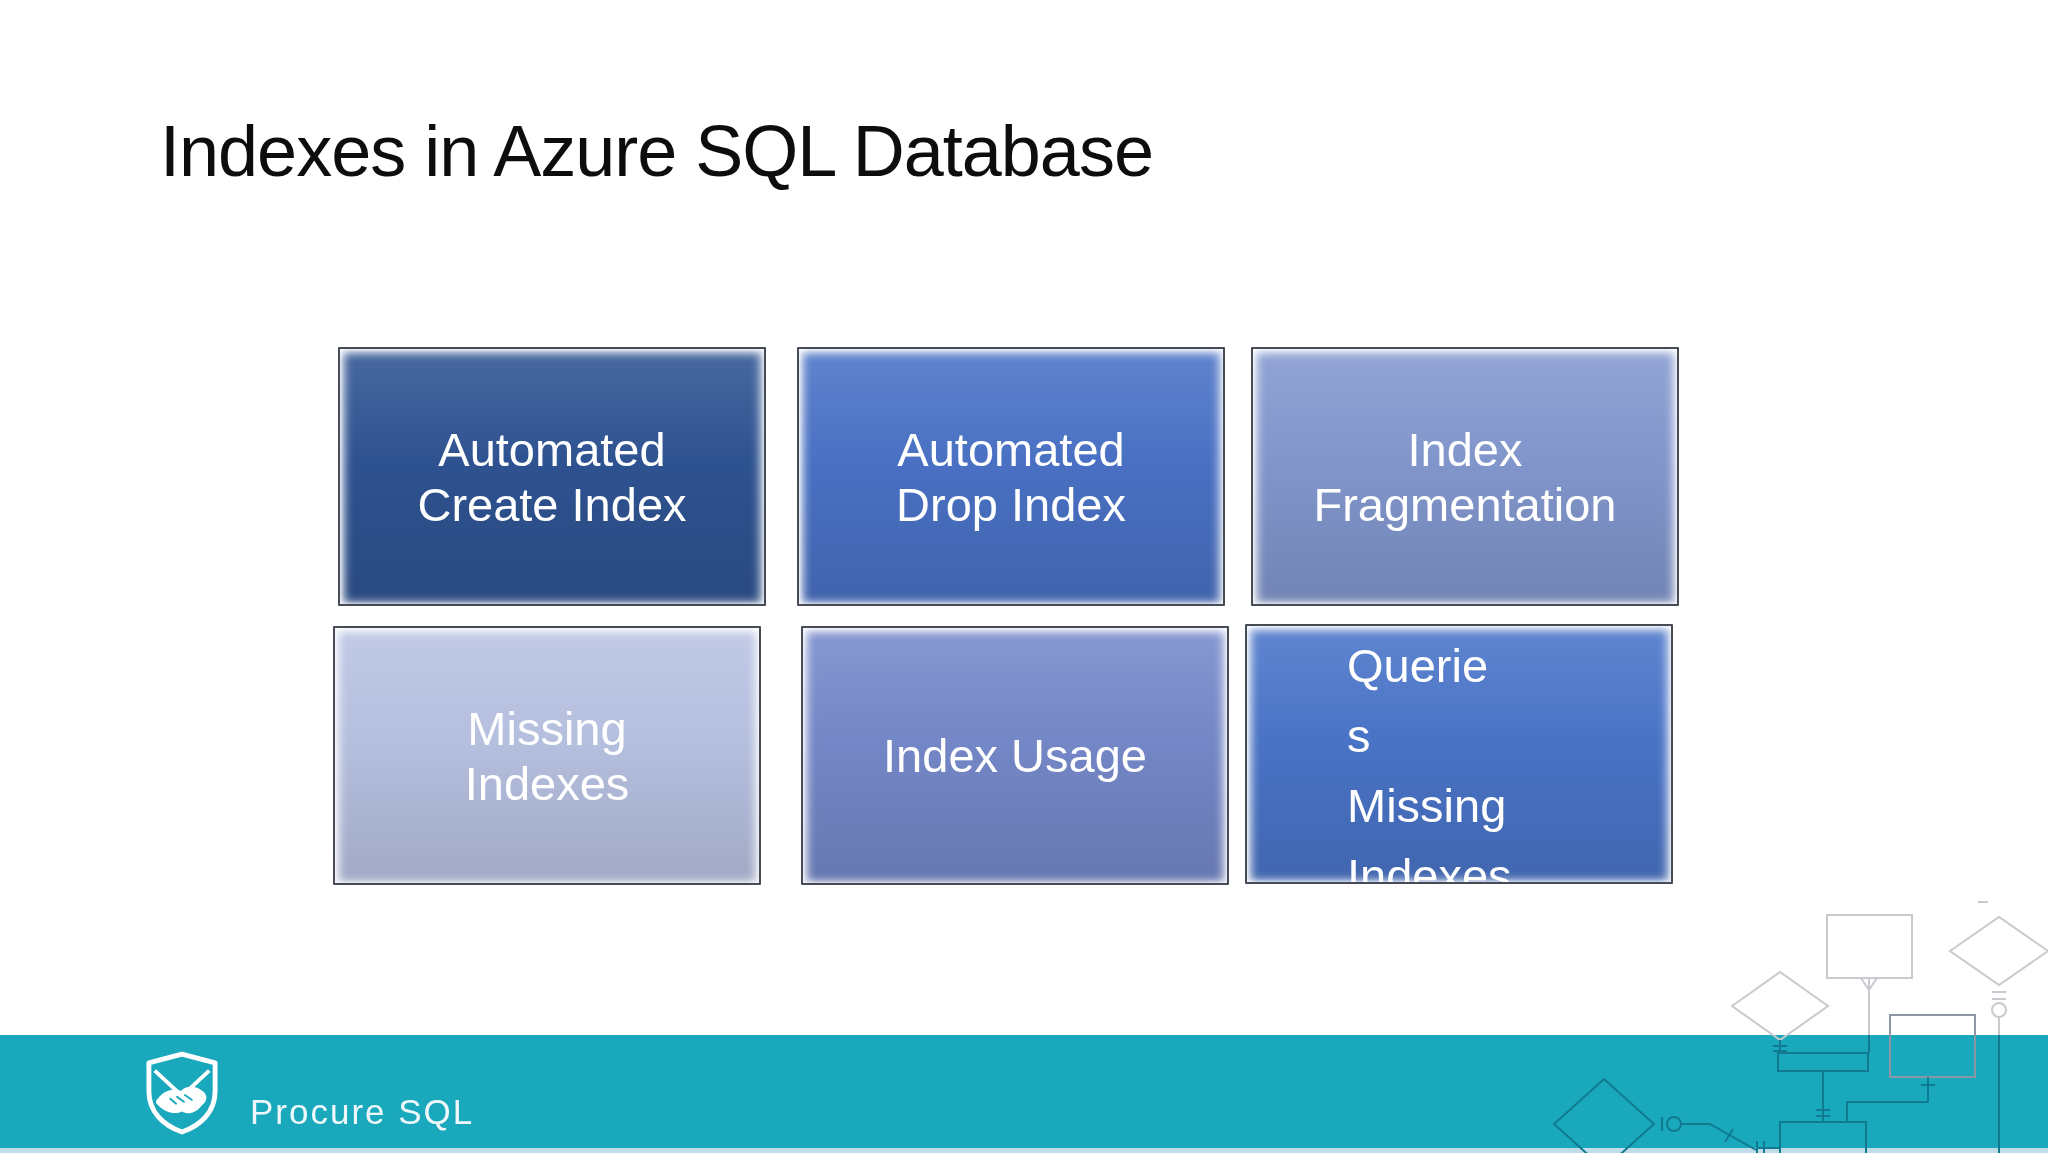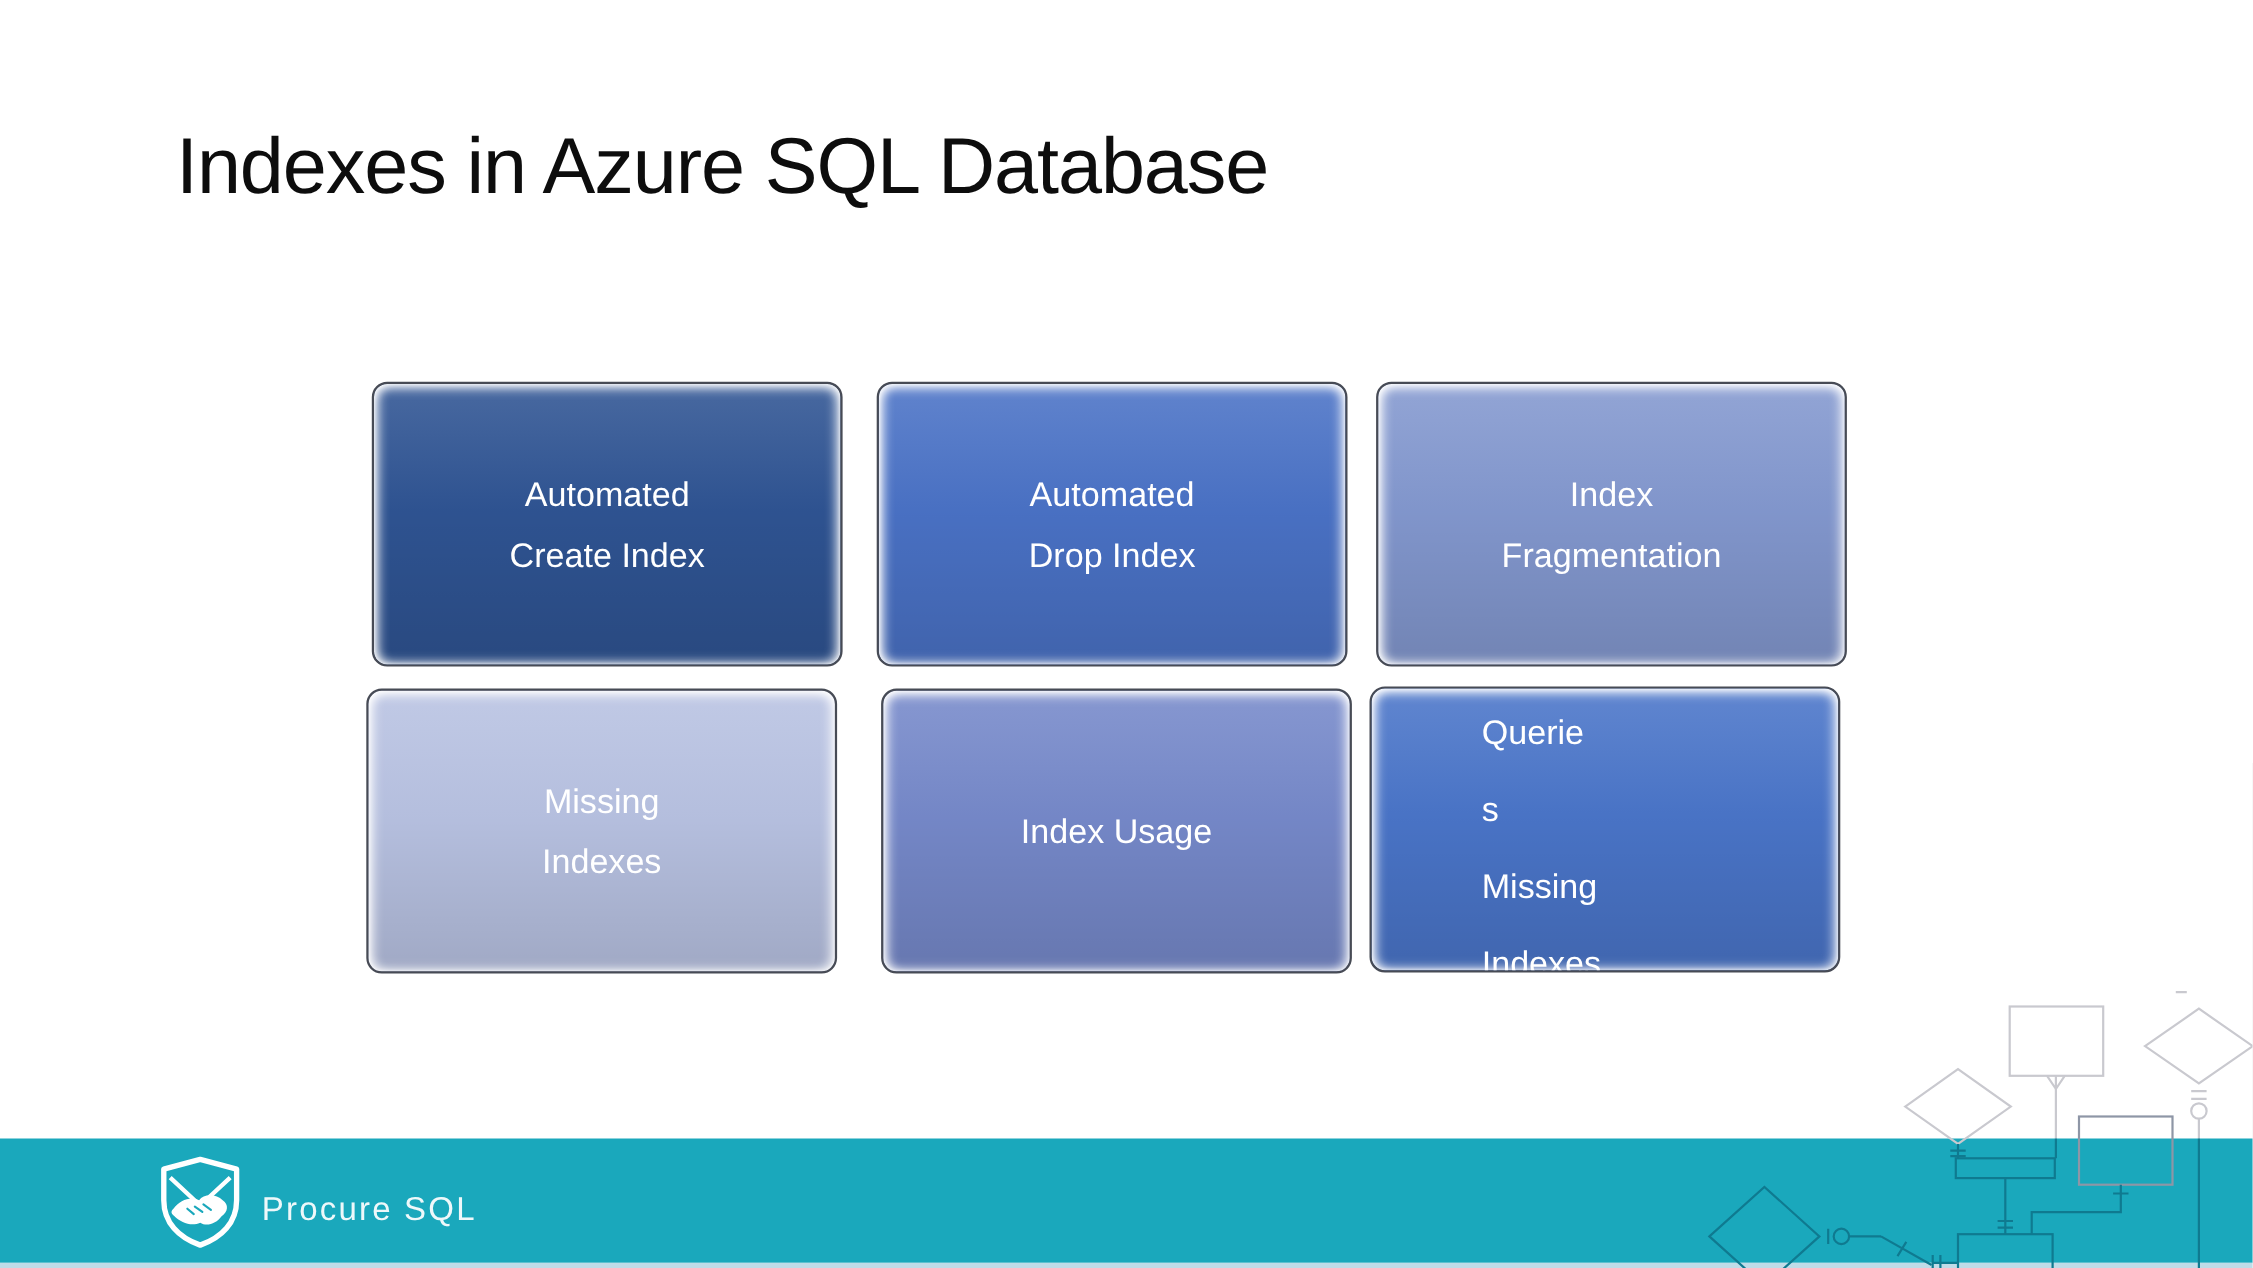--- a/index.html
+++ b/index.html
@@ -7,24 +7,24 @@
     position:relative;width:2048px;height:1153px;background:#ffffff;
     font-family:"Liberation Sans",sans-serif;overflow:hidden;
   }
   .slide-title{
     position:absolute;left:160px;top:112px;margin:0;
     font-size:72px;font-weight:400;line-height:1.1;letter-spacing:-1px;
     color:var(--title-text,#0d0d0d);white-space:nowrap;
   }
   .box{
     position:absolute;width:424px;height:255px;box-sizing:content-box;
-    border:2px solid var(--box-border,#474b55);border-radius:14px;
+    border:2px solid var(--box-border,#474b55);border-radius:1px;
     display:flex;align-items:center;justify-content:center;
     text-align:center;color:var(--box-text,#fff);
-    font-size:31px;line-height:55px;white-space:pre-line;overflow:hidden;
+    font-size:47px;line-height:55px;white-space:pre-line;overflow:hidden;
     background:
       linear-gradient(180deg, rgba(255,255,255,.12) 0%, rgba(0,0,0,.02) 45%, rgba(0,0,0,.13) 100%),
       var(--fill,#4a72c6);
     box-shadow:
       inset 0 0 3px 1px rgba(255,255,255,.45),
       inset 7px 0 10px -3px rgba(255,255,255,.9),
       inset -7px 0 10px -3px rgba(255,255,255,.8),
       inset 0 8px 10px -4px rgba(255,255,255,.85),
       inset 0 -8px 10px -5px rgba(255,255,255,.45);
   }
@@ -45,22 +45,22 @@
   .footer-bar{
     position:absolute;left:0;top:1035px;width:2048px;height:113px;
     background:var(--footer-bar,#1aa8bc);
   }
   .bottom-strip{
     position:absolute;left:0;top:1148px;width:2048px;height:5px;
     background:var(--footer-strip,#c0dce8);
   }
   .logo{position:absolute;left:145px;top:16px;width:74px;height:84px;}
   .brand{
-    position:absolute;left:233px;top:44px;margin:5px;
-    font-size:30px;font-weight:500;letter-spacing:2px;line-height:32px;
+    position:absolute;left:233px;top:44px;margin:17px;
+    font-size:35px;font-weight:500;letter-spacing:2px;line-height:32px;
     color:var(--logo,#ffffff);opacity:.93;white-space:nowrap;
   }
   .decor .lt{stroke:var(--decor-light,#c9c9cf);}
   .decor .sl{stroke:var(--decor-slate,#8e96a6);}
   .decor .dk{stroke:var(--decor-dark,#0f7a90);}
   .decor *{fill:none;stroke-width:2;}
 </style>
 </head>
 <body>
 

